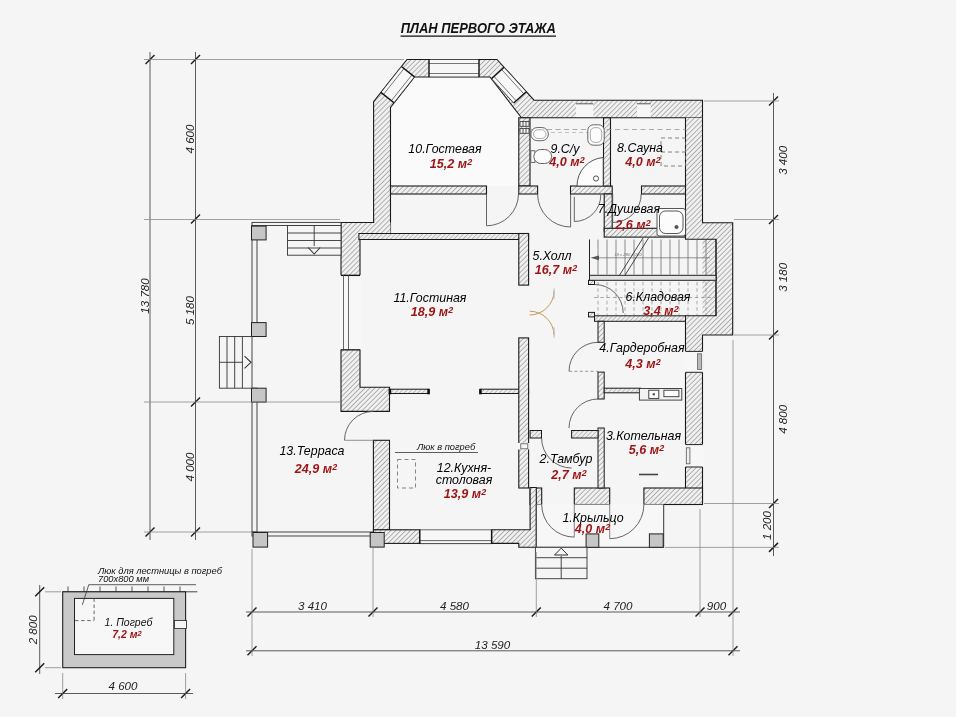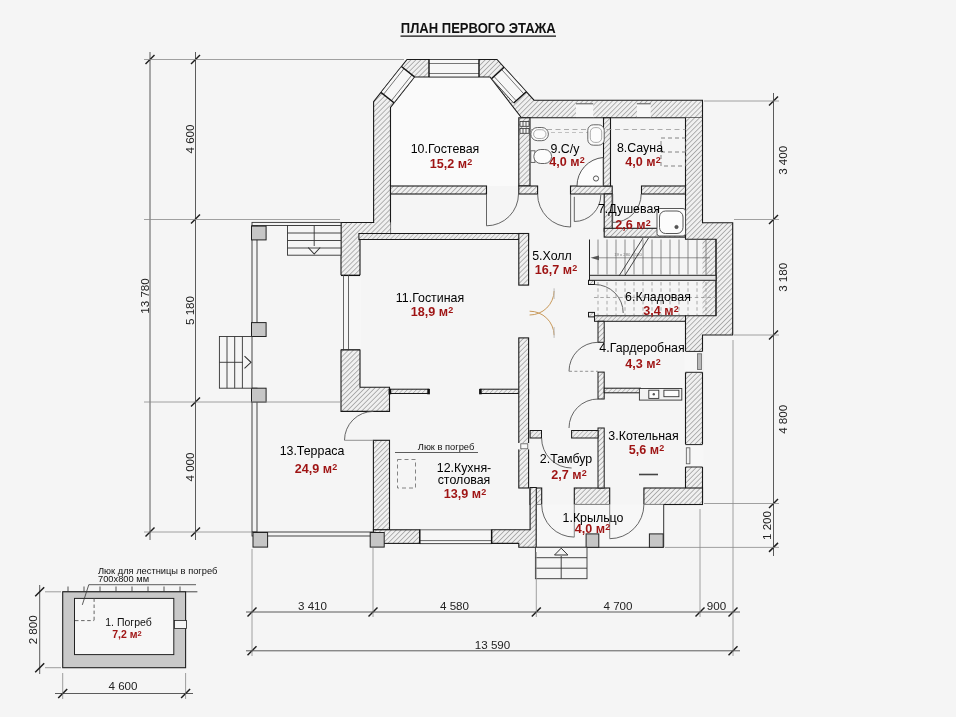--- a/index.html
+++ b/index.html
@@ -1,16 +1,16 @@
 <!DOCTYPE html>
 <html><head>
 <meta charset="utf-8">
 <style>
   html,body{margin:0;padding:0;background:#f5f5f5;}
-  .page{width:848px;height:717px;position:relative;font-family:"Liberation Sans",sans-serif;}
+  .page{width:848px;height:717px;position:relative;font-family:"Liberation Sans",sans-serif;font-style:italic;}
   svg{display:block}
   text{font-family:"Liberation Sans",sans-serif;fill:#111;}
   .rn{font-size:12.4px;fill:#000;}
   .ra{font-size:12.6px;font-weight:bold;fill:#9e1313;}
   .dim{font-size:11.6px;fill:#222;}
   .sm{font-size:9.3px;fill:#111;}
 </style>
 </head>
 <body>
 <div class="page">

